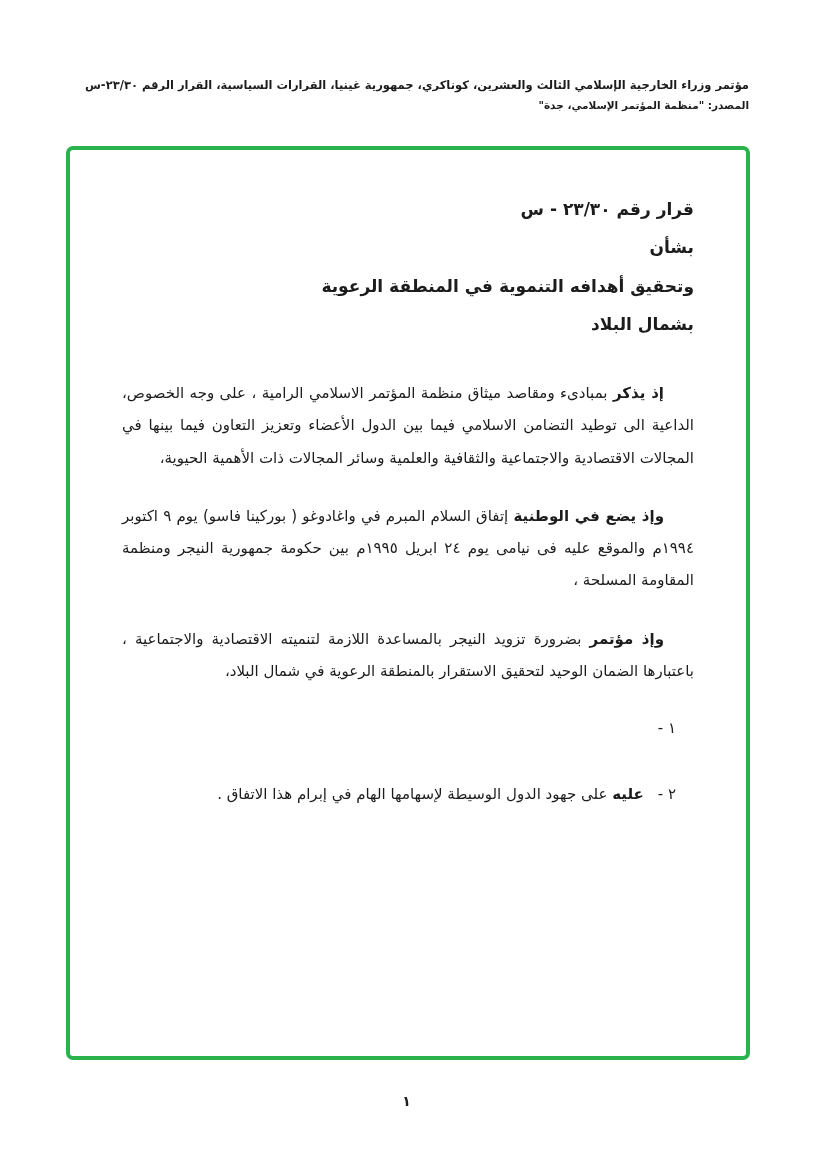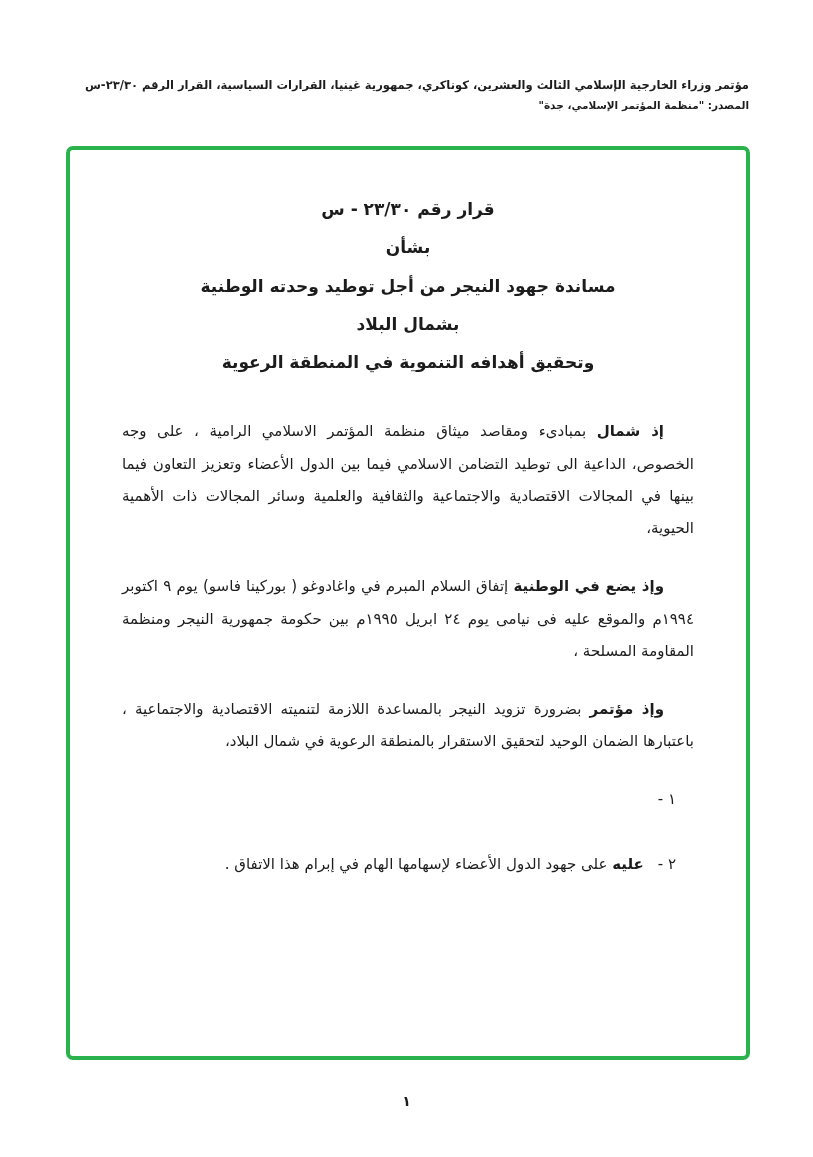--- a/index.html
+++ b/index.html
@@ -50,21 +50,21 @@
     left: 52px;
     direction: rtl;
   }
   .title-block {
     text-align: center;
     font-weight: 700;
     font-size: 17px;
     line-height: 2.25;
     margin-bottom: 34px;
   }
-  .title-block .t-line { display: block; }
+  .title-block .t-line { display: block; text-align: right; }
   .body-text { font-size: 15px; }
   .para {
     text-align: justify;
     direction: rtl;
     line-height: 2.15;
     text-indent: 30px;
     margin: 0 0 26px 0;
   }
   .para .lead { font-weight: 700; }
   .items { margin-top: 6px; }
@@ -97,43 +97,42 @@
   <div class="line1">مؤتمر وزراء الخارجية الإسلامي الثالث والعشرين، كوناكري، جمهورية غينيا، القرارات السياسية، القرار الرقم ٢٣/٣٠-س</div>
   <div class="line2">المصدر:  "منظمة المؤتمر الإسلامي، جدة"</div>
 </div>
 
 <div class="highlight-box">
   <div class="box-content">
 
     <div class="title-block">
       <span class="t-line">قرار رقم ٢٣/٣٠ - س</span>
       <span class="t-line">بشأن</span>
-      <span class="t-line">مساندة جهود النيجر من أجل توطيد وحدته الوطنية</span>
+      <span class="t-line">وتحقيق أهدافه التنموية في المنطقة الرعوية</span>
       <span class="t-line">بشمال البلاد</span>
-      <span class="t-line">وتحقيق أهدافه التنموية في المنطقة الرعوية</span>
     </div>
 
     <div class="body-text">
 
 
-      <p class="para"><span class="lead">إذ شمال</span><span> بمبادىء ومقاصد ميثاق منظمة المؤتمر الاسلامي الرامية ، على وجه الخصوص، الداعية الى توطيد التضامن الاسلامي فيما بين الدول الأعضاء وتعزيز التعاون فيما بينها في المجالات الاقتصادية والاجتماعية والثقافية والعلمية وسائر المجالات ذات الأهمية الحيوية،</span></p>
+      <p class="para"><span class="lead">إذ يذكر</span><span> بمبادىء ومقاصد ميثاق منظمة المؤتمر الاسلامي الرامية ، على وجه الخصوص، الداعية الى توطيد التضامن الاسلامي فيما بين الدول الأعضاء وتعزيز التعاون فيما بينها في المجالات الاقتصادية والاجتماعية والثقافية والعلمية وسائر المجالات ذات الأهمية الحيوية،</span></p>
 
       <p class="para"><span class="lead">وإذ يضع في الوطنية</span><span> إتفاق السلام المبرم في واغادوغو ( بوركينا فاسو) يوم ٩ اكتوبر ١٩٩٤م والموقع عليه فى نيامى يوم ٢٤ ابريل ١٩٩٥م بين حكومة جمهورية النيجر ومنظمة المقاومة المسلحة ،</span></p>
 
       <p class="para"><span class="lead">وإذ مؤتمر</span><span> بضرورة تزويد النيجر بالمساعدة اللازمة لتنميته الاقتصادية والاجتماعية ، باعتبارها الضمان الوحيد لتحقيق الاستقرار بالمنطقة الرعوية في شمال البلاد،</span></p>
 
       <div class="items">
 
         <div class="item">
           <span class="item-num">١ -</span>
         </div>
 
         <div class="item">
           <span class="item-num">٢ -</span>
-          <span class="item-text"><span class="lead">عليه</span><span> على جهود الدول الأعضاء لإسهامها الهام في إبرام هذا الاتفاق .</span></span>
+          <span class="item-text"><span class="lead">عليه</span><span> على جهود الدول الوسيطة لإسهامها الهام في إبرام هذا الاتفاق .</span></span>
         </div>
 
       </div>
     </div>
   </div>
 </div>
 
 <div class="page-number">١</div>
 
 </body></html>

